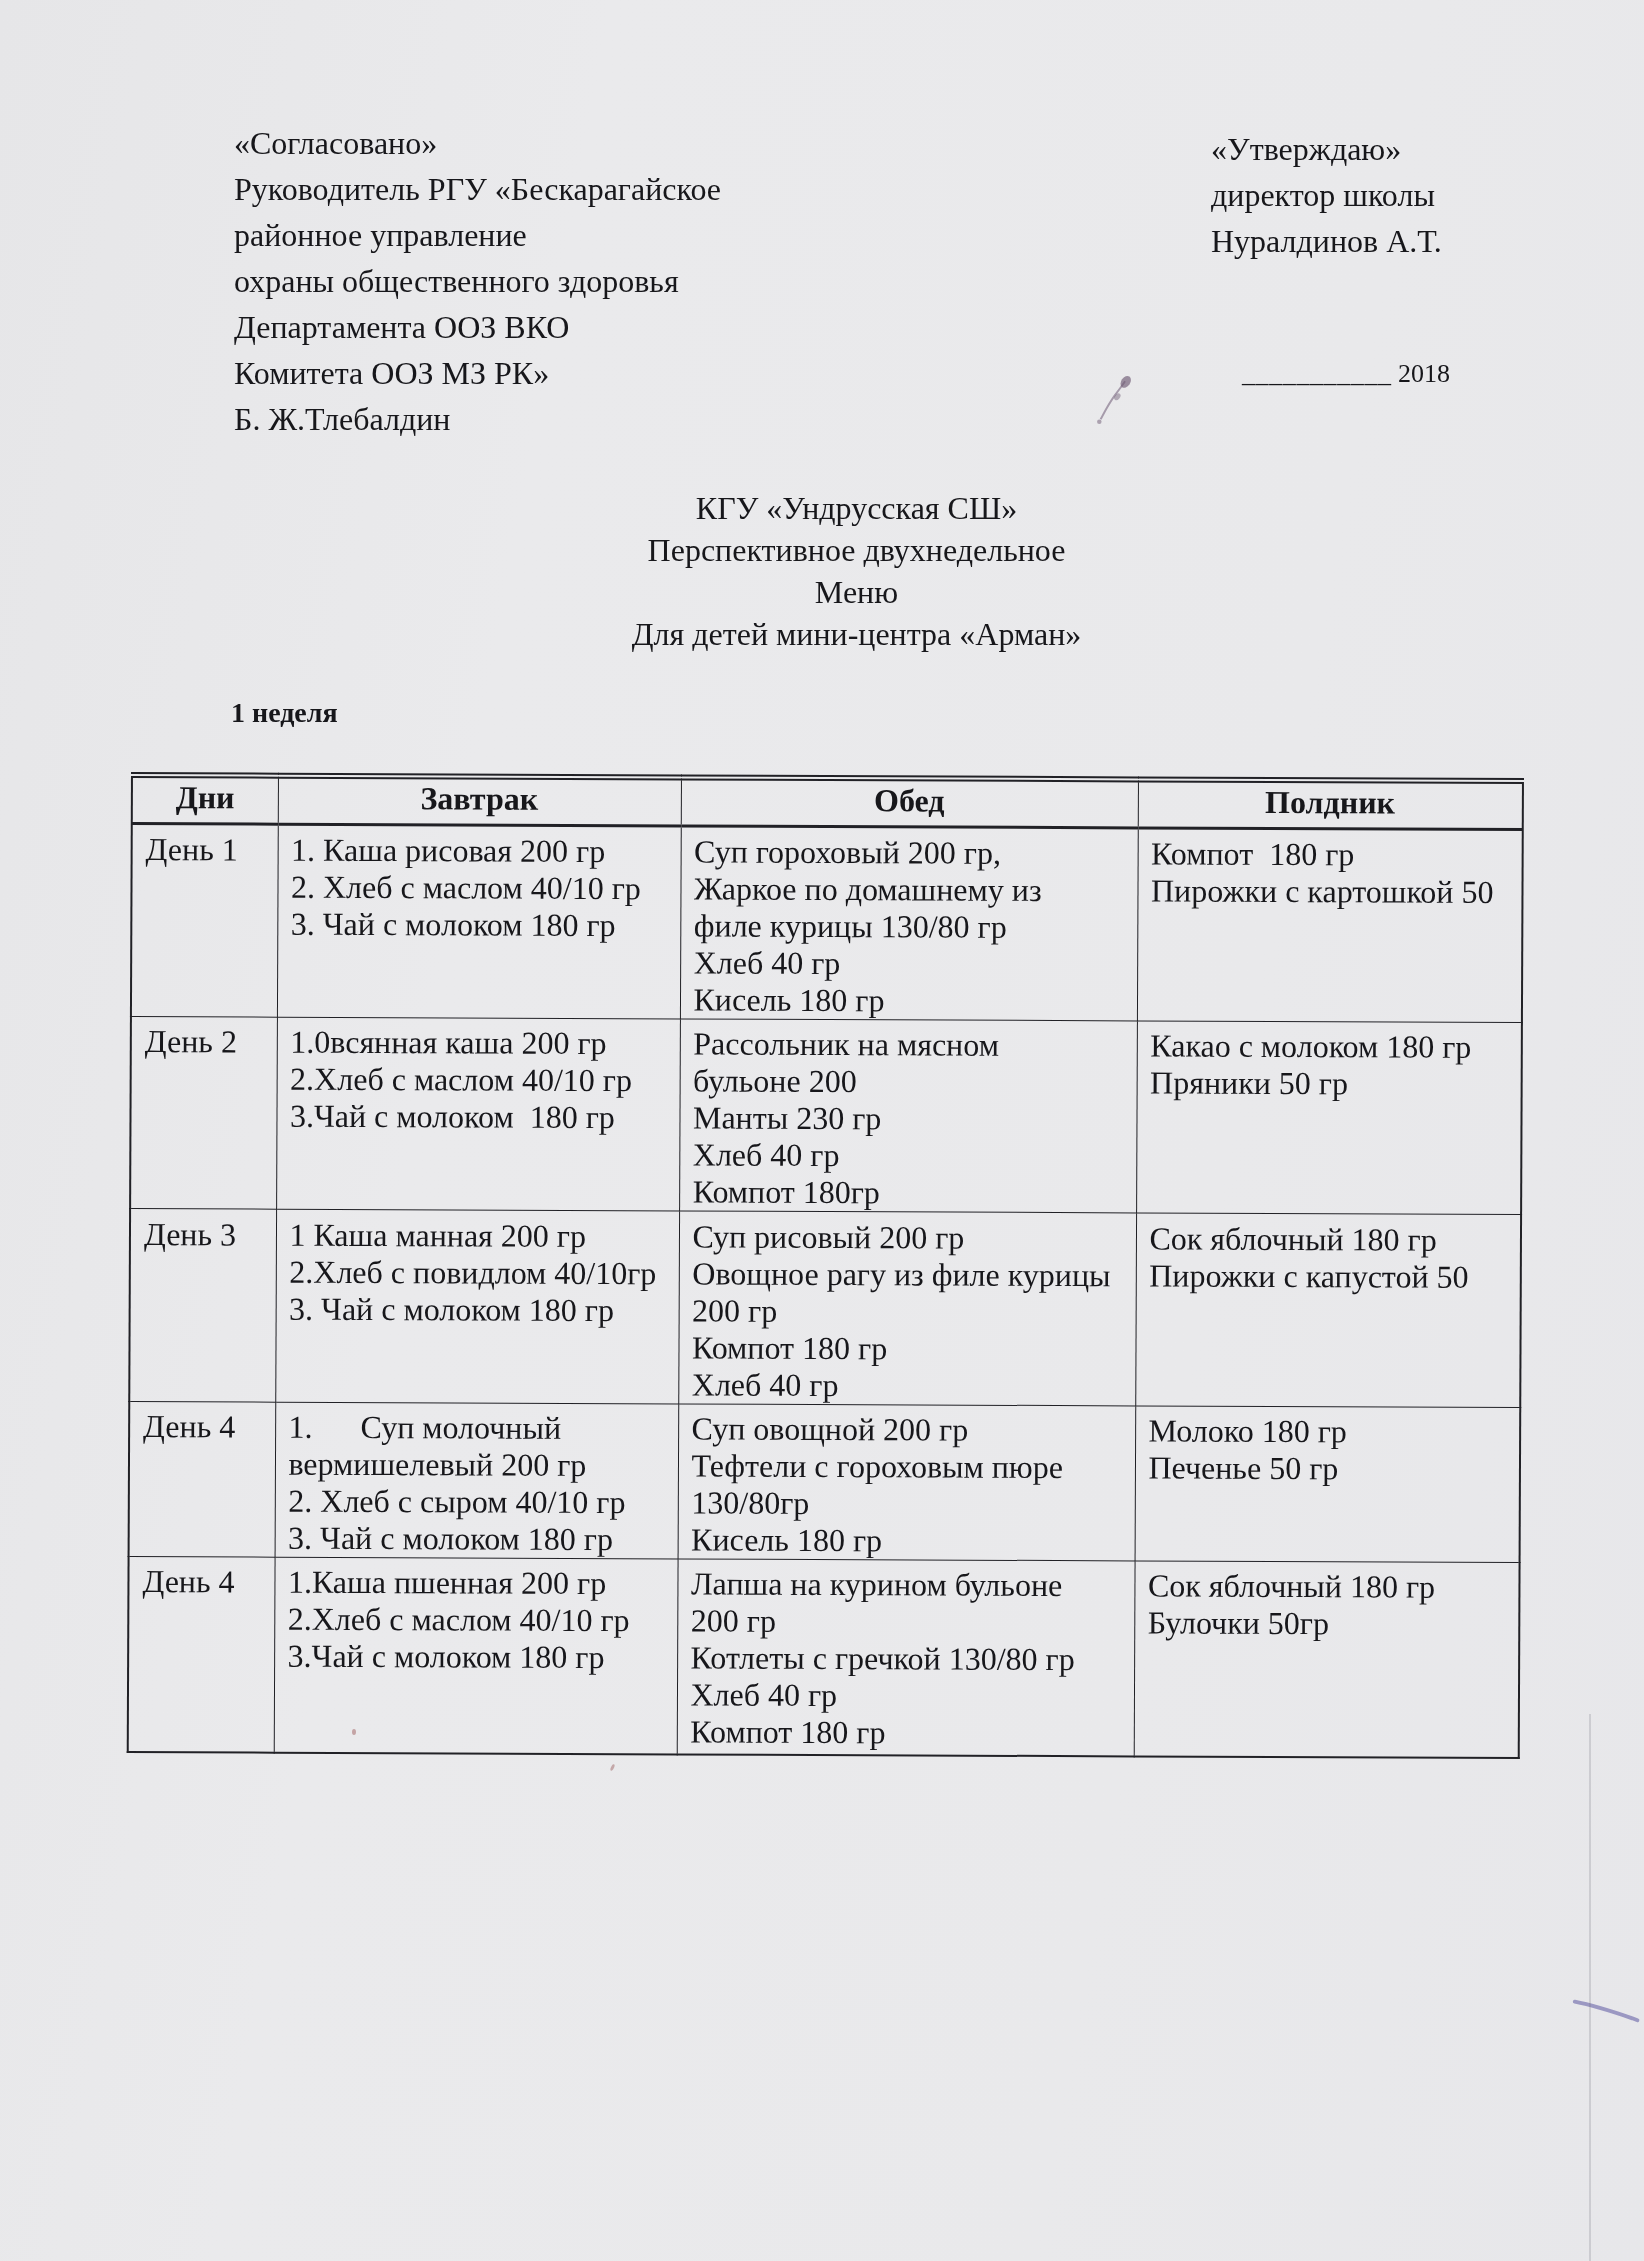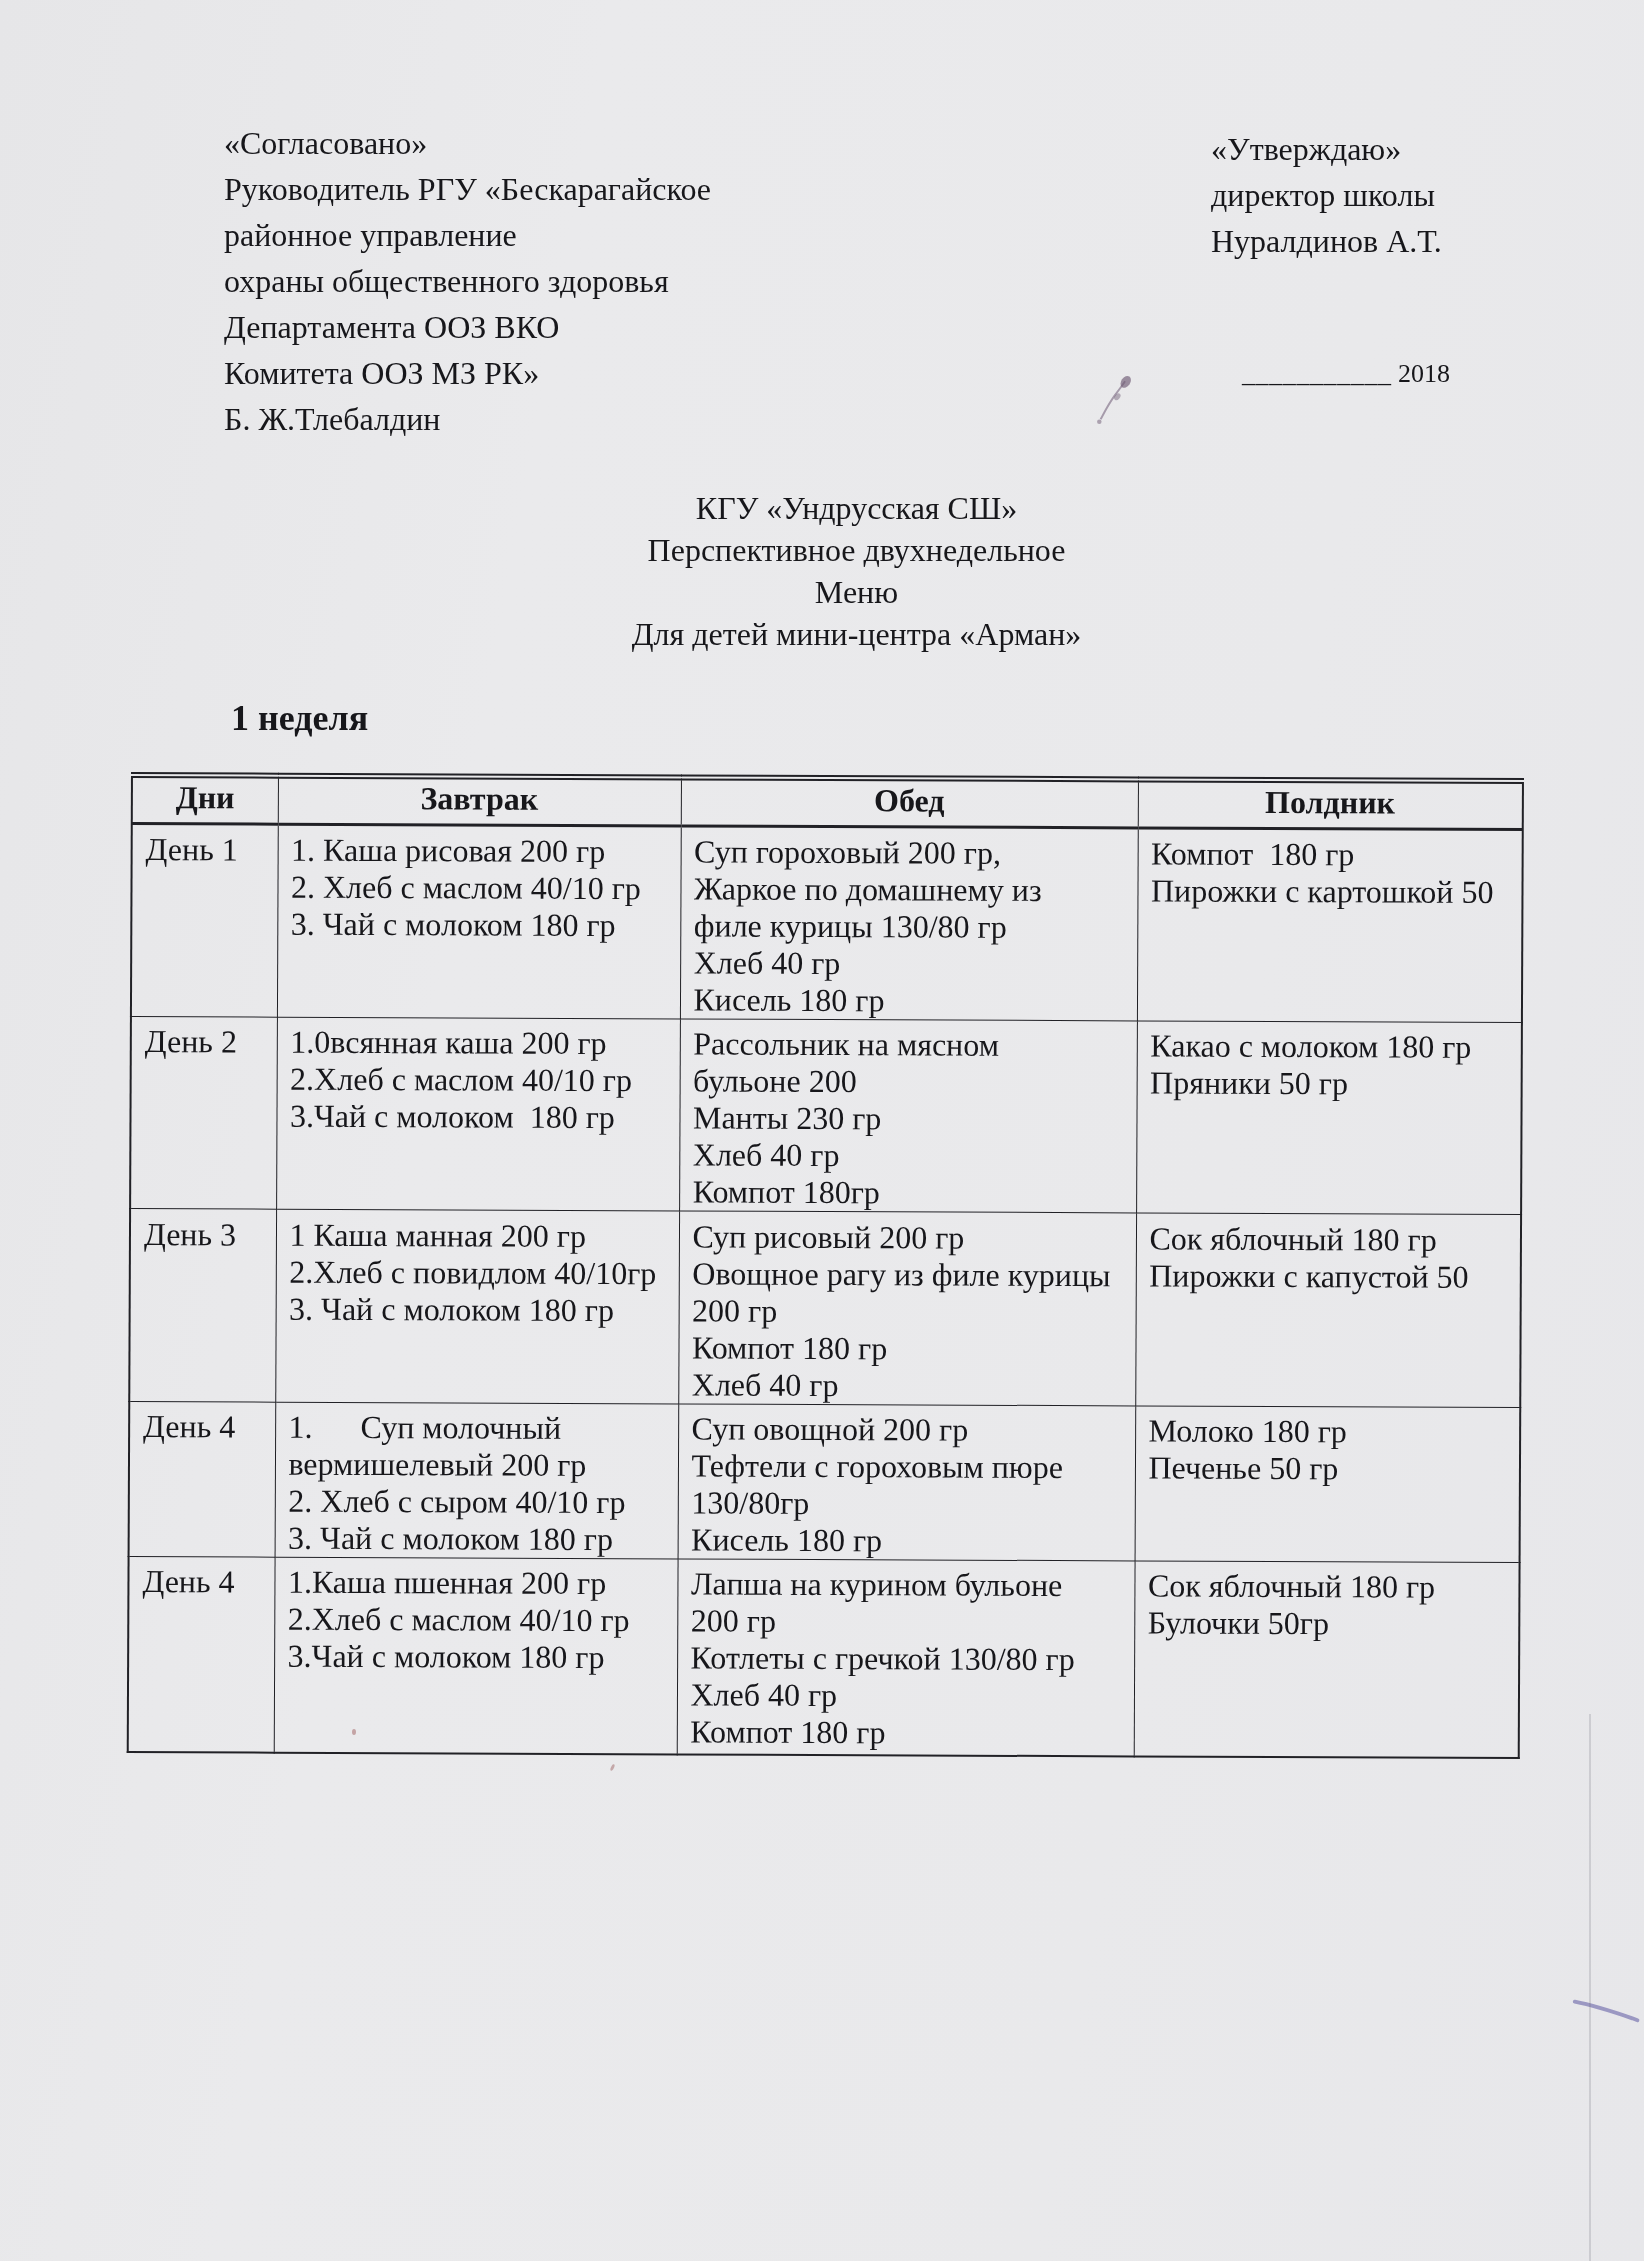--- a/index.html
+++ b/index.html
@@ -6,27 +6,27 @@
   .page{
     position:relative;
     width:1644px;height:2261px;
     background:linear-gradient(100deg,#e6e6e8 0%,#eaeaec 30%,#e9e9eb 70%,#e7e7ea 100%);
     font-family:"Liberation Serif","DejaVu Serif",serif;
     color:#17171b;
     overflow:hidden;
   }
   .txt{white-space:pre-wrap;}
   .approval{position:absolute;font-size:32px;line-height:46px;}
-  .approval-left{left:224px;top:120px;width:554px;text-align:left;}
+  .approval-left{left:234px;top:120px;width:554px;text-align:left;}
   .approval-right{left:1211px;top:126px;width:271px;text-align:left;}
   .date-line{position:absolute;left:1210px;top:354px;font-size:26px;line-height:39px;white-space:nowrap;margin-left:32px;}
   .date-line .blank{letter-spacing:0.6px;}
   .title-block{position:absolute;left:64px;top:487px;width:1585px;text-align:center;
                font-size:32px;line-height:42px;}
-  .week-label{position:absolute;left:231px;top:697px;font-size:36px;font-weight:bold;}
+  .week-label{position:absolute;left:231px;top:697px;font-size:28px;font-weight:bold;}
   table.menu-table{
     position:absolute;left:131px;top:772px;
     border-collapse:collapse;table-layout:fixed;
     width:1392px;
     transform:rotate(0.25deg);transform-origin:0 0;
     font-size:32px;line-height:37px;
   }
   table.menu-table{border:2.6px solid #212126;border-top:6.4px double #212126;}
   .menu-table th,.menu-table td{
     border:1.9px solid #212126;

